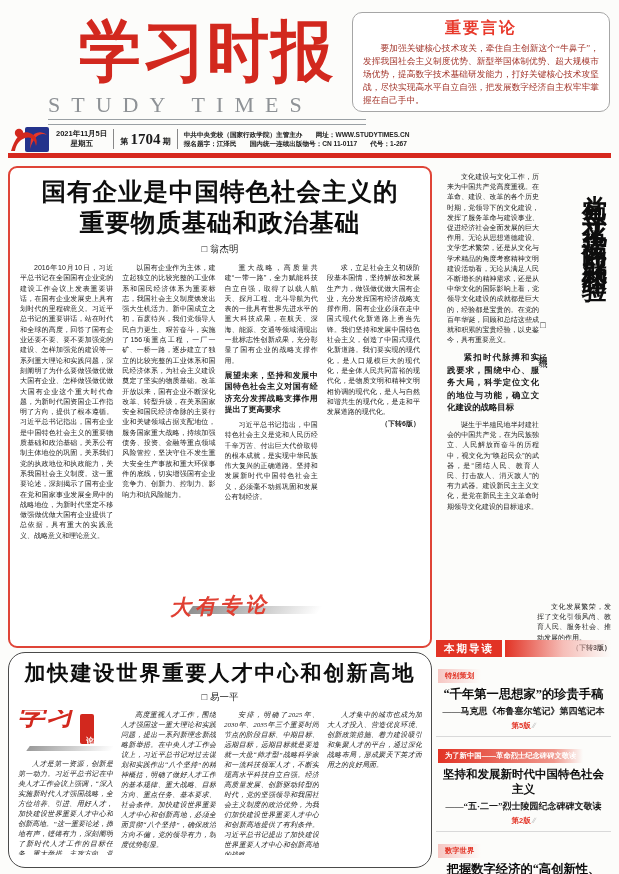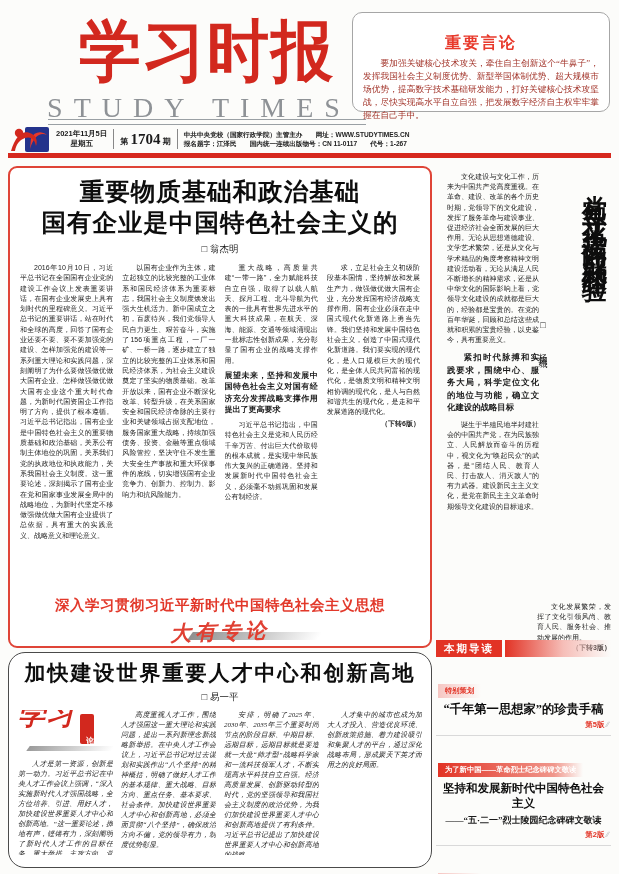--- a/index.html
+++ b/index.html
@@ -4,34 +4,34 @@
 <style>
   html,body{margin:0;padding:0;}
   body{width:619px;height:874px;background:#fcfcfa;position:relative;overflow:hidden;
        font-family:"Liberation Sans",sans-serif;color:#1b1b1b;}
   .abs{position:absolute;}
 
   
   .mast-title{left:48px;top:2px;width:318px;text-align:center;font-family:"DejaVu Serif",serif;
     font-weight:bold;font-size:62px;line-height:92px;color:#d2281e;letter-spacing:2px;
     transform:scaleY(1.08);transform-origin:top;}
-  .mast-en{left:40px;top:92px;width:318px;text-align:center;font-family:"Liberation Serif",serif;
-    font-size:28px;letter-spacing:11px;color:#8e9296;}
+  .mast-en{left:48px;top:92px;width:318px;text-align:left;font-family:"Liberation Serif",serif;
+    font-size:22px;letter-spacing:11px;color:#8e9296;}
   .mast-rule{left:48px;top:119px;width:318px;height:4px;border-top:1px solid #9aa0a4;border-bottom:1px solid #9aa0a4;}
   .infobar{left:10px;top:126px;width:424px;height:26px;display:flex;align-items:center;gap:6px;}
   .date-blk{font-size:7.5px;font-weight:bold;line-height:10px;text-align:center;white-space:nowrap;}
   .vline{width:1px;height:20px;background:#888;}
   .issue-blk{white-space:nowrap;font-size:8px;font-weight:bold;}
   .issue-no{font-family:"Liberation Serif",serif;font-size:15px;font-weight:bold;}
   .pub-blk{font-size:6.6px;line-height:9.5px;font-weight:bold;color:#222;white-space:nowrap;}
   .red-rule{left:8px;top:153px;width:603px;height:5px;background:#d6281e;}
 
   
   .quote-box{left:352px;top:12px;width:258px;height:100px;border:1.5px solid #a6a6a6;border-radius:10px;
-    padding:20px 10px;box-sizing:border-box;background:#fff;}
+    padding:5px 10px;box-sizing:border-box;background:#fff;}
   .quote-title{text-align:center;color:#e8392b;font-weight:bold;font-size:16px;letter-spacing:2px;margin-bottom:3px;}
   .quote-body{color:#a23329;font-size:8.7px;line-height:13px;text-align:justify;
     font-family:"Liberation Serif",serif;text-indent:2em;}
 
   
   .main-box{left:8px;top:166px;width:424px;height:482px;border:2px solid #df4437;border-radius:9px;
     padding:8px 10px 6px;box-sizing:border-box;background:#fff;}
   .m-headline{font-family:"Liberation Serif",serif;font-weight:bold;font-size:24.5px;line-height:31px;
     text-align:center;color:#0d0d0d;letter-spacing:1px;}
   .m-byline{text-align:center;font-size:9.5px;margin:5px 0 7px;}
@@ -75,28 +75,28 @@
     text-align:center;padding-top:2px;box-sizing:border-box;font-style:normal;}
   .xs-swoosh{position:absolute;left:10px;top:36px;width:85px;height:5px;
     background:linear-gradient(90deg,#9a9a9a,rgba(255,255,255,0));transform:skewX(-35deg);}
 
   
   .digest{left:436px;top:640px;width:175px;}
   .digest-header{display:flex;height:17px;align-items:stretch;}
   .dh-block{background:#e23325;color:#fff;font-weight:bold;font-size:10.5px;letter-spacing:2px;
     padding:2px 8px 0;}
   .dh-bar{flex:1;margin-left:3px;background:linear-gradient(90deg,#e23325,#f6beb8 55%,rgba(255,255,255,0));}
-  .d-item{padding:22px 2px 5px;border-bottom:1px solid #d9d9d9;}
+  .d-item{padding:7px 2px 5px;border-bottom:1px solid #d9d9d9;}
   .d-tag{display:inline-block;font-size:7.3px;font-weight:bold;color:#e23325;
     background:linear-gradient(90deg,#f6c6c2,rgba(255,255,255,0));padding:2px 7px;margin-bottom:4px;}
   .d-tag.alt{color:#fff;background:linear-gradient(90deg,#e23325,#f0978c 80%,rgba(255,255,255,0));}
   .d-t1{font-family:"Liberation Serif",serif;font-weight:bold;font-size:12.3px;line-height:15px;
     text-align:center;color:#0d0d0d;}
   .d-t2{font-family:"Liberation Serif",serif;font-weight:bold;font-size:9px;text-align:center;margin-top:3px;}
-  .d-page{text-align:right;color:#e23325;font-size:7.5px;font-weight:bold;margin-top:3px;}
+  .d-page{text-align:center;color:#e23325;font-size:7.5px;font-weight:bold;margin-top:3px;}
   .d-page .slashes{color:#bcbcbc;font-weight:normal;}
 </style>
 </head>
 <body>
 
 <div class="abs mast-title">学习时报</div>
 <div class="abs mast-en">STUDY TIMES</div>
 <div class="abs mast-rule"></div>
 
 <div class="abs infobar">
@@ -125,41 +125,40 @@
   </span>
 </div>
 <div class="abs red-rule"></div>
 
 <div class="abs quote-box">
   <div class="quote-title">重要言论</div>
   <div class="quote-body">要加强关键核心技术攻关，牵住自主创新这个“牛鼻子”，发挥我国社会主义制度优势、新型举国体制优势、超大规模市场优势，提高数字技术基础研发能力，打好关键核心技术攻坚战，尽快实现高水平自立自强，把发展数字经济自主权牢牢掌握在自己手中。</div>
 </div>
 
 <div class="abs main-box">
+  <div class="m-headline">国有企业是中国特色社会主义的</div>
   <div class="m-headline">重要物质基础和政治基础</div>
-  <div class="m-headline">国有企业是中国特色社会主义的</div>
   <div class="m-byline">□ 翁杰明</div>
   <div class="cols4">
     <div class="col">
       <p class="para">2016年10月10日，习近平总书记在全国国有企业党的建设工作会议上发表重要讲话，在国有企业发展史上具有划时代的里程碑意义。习近平总书记的重要讲话，站在时代和全球的高度，回答了国有企业还要不要、要不要加强党的建设、怎样加强党的建设等一系列重大理论和实践问题，深刻阐明了为什么要做强做优做大国有企业、怎样做强做优做大国有企业这个重大时代命题，为新时代国资国企工作指明了方向，提供了根本遵循。习近平总书记指出，国有企业是中国特色社会主义的重要物质基础和政治基础，关系公有制主体地位的巩固，关系我们党的执政地位和执政能力，关系我国社会主义制度。这一重要论述，深刻揭示了国有企业在党和国家事业发展全局中的战略地位，为新时代坚定不移做强做优做大国有企业提供了总依据，具有重大的实践意义、战略意义和理论意义。</p>
     </div>
     <div class="col">
       <p class="para">以国有企业作为主体，建立起独立的比较完整的工业体系和国民经济体系为重要标志，我国社会主义制度焕发出强大生机活力。新中国成立之初，百废待兴，我们党领导人民自力更生、艰苦奋斗，实施了156项重点工程，一厂一矿、一桥一路，逐步建立了独立的比较完整的工业体系和国民经济体系，为社会主义建设奠定了坚实的物质基础。改革开放以来，国有企业不断深化改革、转型升级，在关系国家安全和国民经济命脉的主要行业和关键领域占据支配地位，服务国家重大战略，持续加强债务、投资、金融等重点领域风险管控，坚决守住不发生重大安全生产事故和重大环保事件的底线，切实增强国有企业竞争力、创新力、控制力、影响力和抗风险能力。</p>
     </div>
     <div class="col">
       <p class="para">重大战略，高质量共建“一带一路”，全力赋能科技自立自强，取得了以载人航天、探月工程、北斗导航为代表的一批具有世界先进水平的重大科技成果，在航天、深海、能源、交通等领域涌现出一批标志性创新成果，充分彰显了国有企业的战略支撑作用。</p>
       <div class="m-subhead">展望未来，坚持和发展中国特色社会主义对国有经济充分发挥战略支撑作用提出了更高要求</div>
       <p class="para">习近平总书记指出，中国特色社会主义是党和人民历经千辛万苦、付出巨大代价取得的根本成就，是实现中华民族伟大复兴的正确道路。坚持和发展新时代中国特色社会主义，必须毫不动摇巩固和发展公有制经济。</p>
     </div>
     <div class="col">
       <p class="para">求，立足社会主义初级阶段基本国情，坚持解放和发展生产力，做强做优做大国有企业，充分发挥国有经济战略支撑作用。国有企业必须在走中国式现代化新道路上勇当先锋。我们坚持和发展中国特色社会主义，创造了中国式现代化新道路。我们要实现的现代化，是人口规模巨大的现代化，是全体人民共同富裕的现代化，是物质文明和精神文明相协调的现代化，是人与自然和谐共生的现代化，是走和平发展道路的现代化。</p>
       <div class="jump">（下转6版）</div>
     </div>
   </div>
-  <div class="banner">深入学习贯彻习近平新时代中国特色社会主义思想</div>
   <div class="stamp-dayou">
     <div class="dayou-swoosh"></div>
     <span class="dayou-text">大有专论</span>
   </div>
 </div>
 
 <div class="abs right-art">
   <div class="ra-col1">
     <p class="para">文化建设与文化工作，历来为中国共产党高度重视。在革命、建设、改革的各个历史时期，党领导下的文化建设，发挥了服务革命与建设事业、促进经济社会全面发展的巨大作用。无论从思想道德建设、文学艺术繁荣，还是从文化与学术精品的角度考察精神文明建设活动看，无论从满足人民不断增长的精神需求，还是从中华文化的国际影响上看，党领导文化建设的成就都是巨大的，经验都是宝贵的。在党的百年华诞，回顾和总结这些成就和积累的宝贵经验，以史鉴今，具有重要意义。</p>
     <div class="ra-subhead">紧扣时代脉搏和实践要求，围绕中心、服务大局，科学定位文化的地位与功能，确立文化建设的战略目标</div>
@@ -199,20 +198,21 @@
 
 <div class="abs digest">
   <div class="digest-header">
     <span class="dh-block">本期导读</span>
     <span class="dh-bar"></span>
   </div>
 
   <div class="d-item">
     <span class="d-tag">特别策划</span>
     <div class="d-t1">“千年第一思想家”的珍贵手稿</div>
+    <div class="d-t2">——马克思《布鲁塞尔笔记》第四笔记本</div>
     <div class="d-page">
       <span>第5版</span>
       <span class="slashes">∕∕</span>
     </div>
   </div>
 
   <div class="d-item">
     <span class="d-tag alt">为了新中国——革命烈士纪念碑碑文敬读</span>
     <div class="d-t1" style="font-size:11.5px;">坚持和发展新时代中国特色社会主义</div>
     <div class="d-t2">——“五·二一”烈士陵园纪念碑碑文敬读</div>

